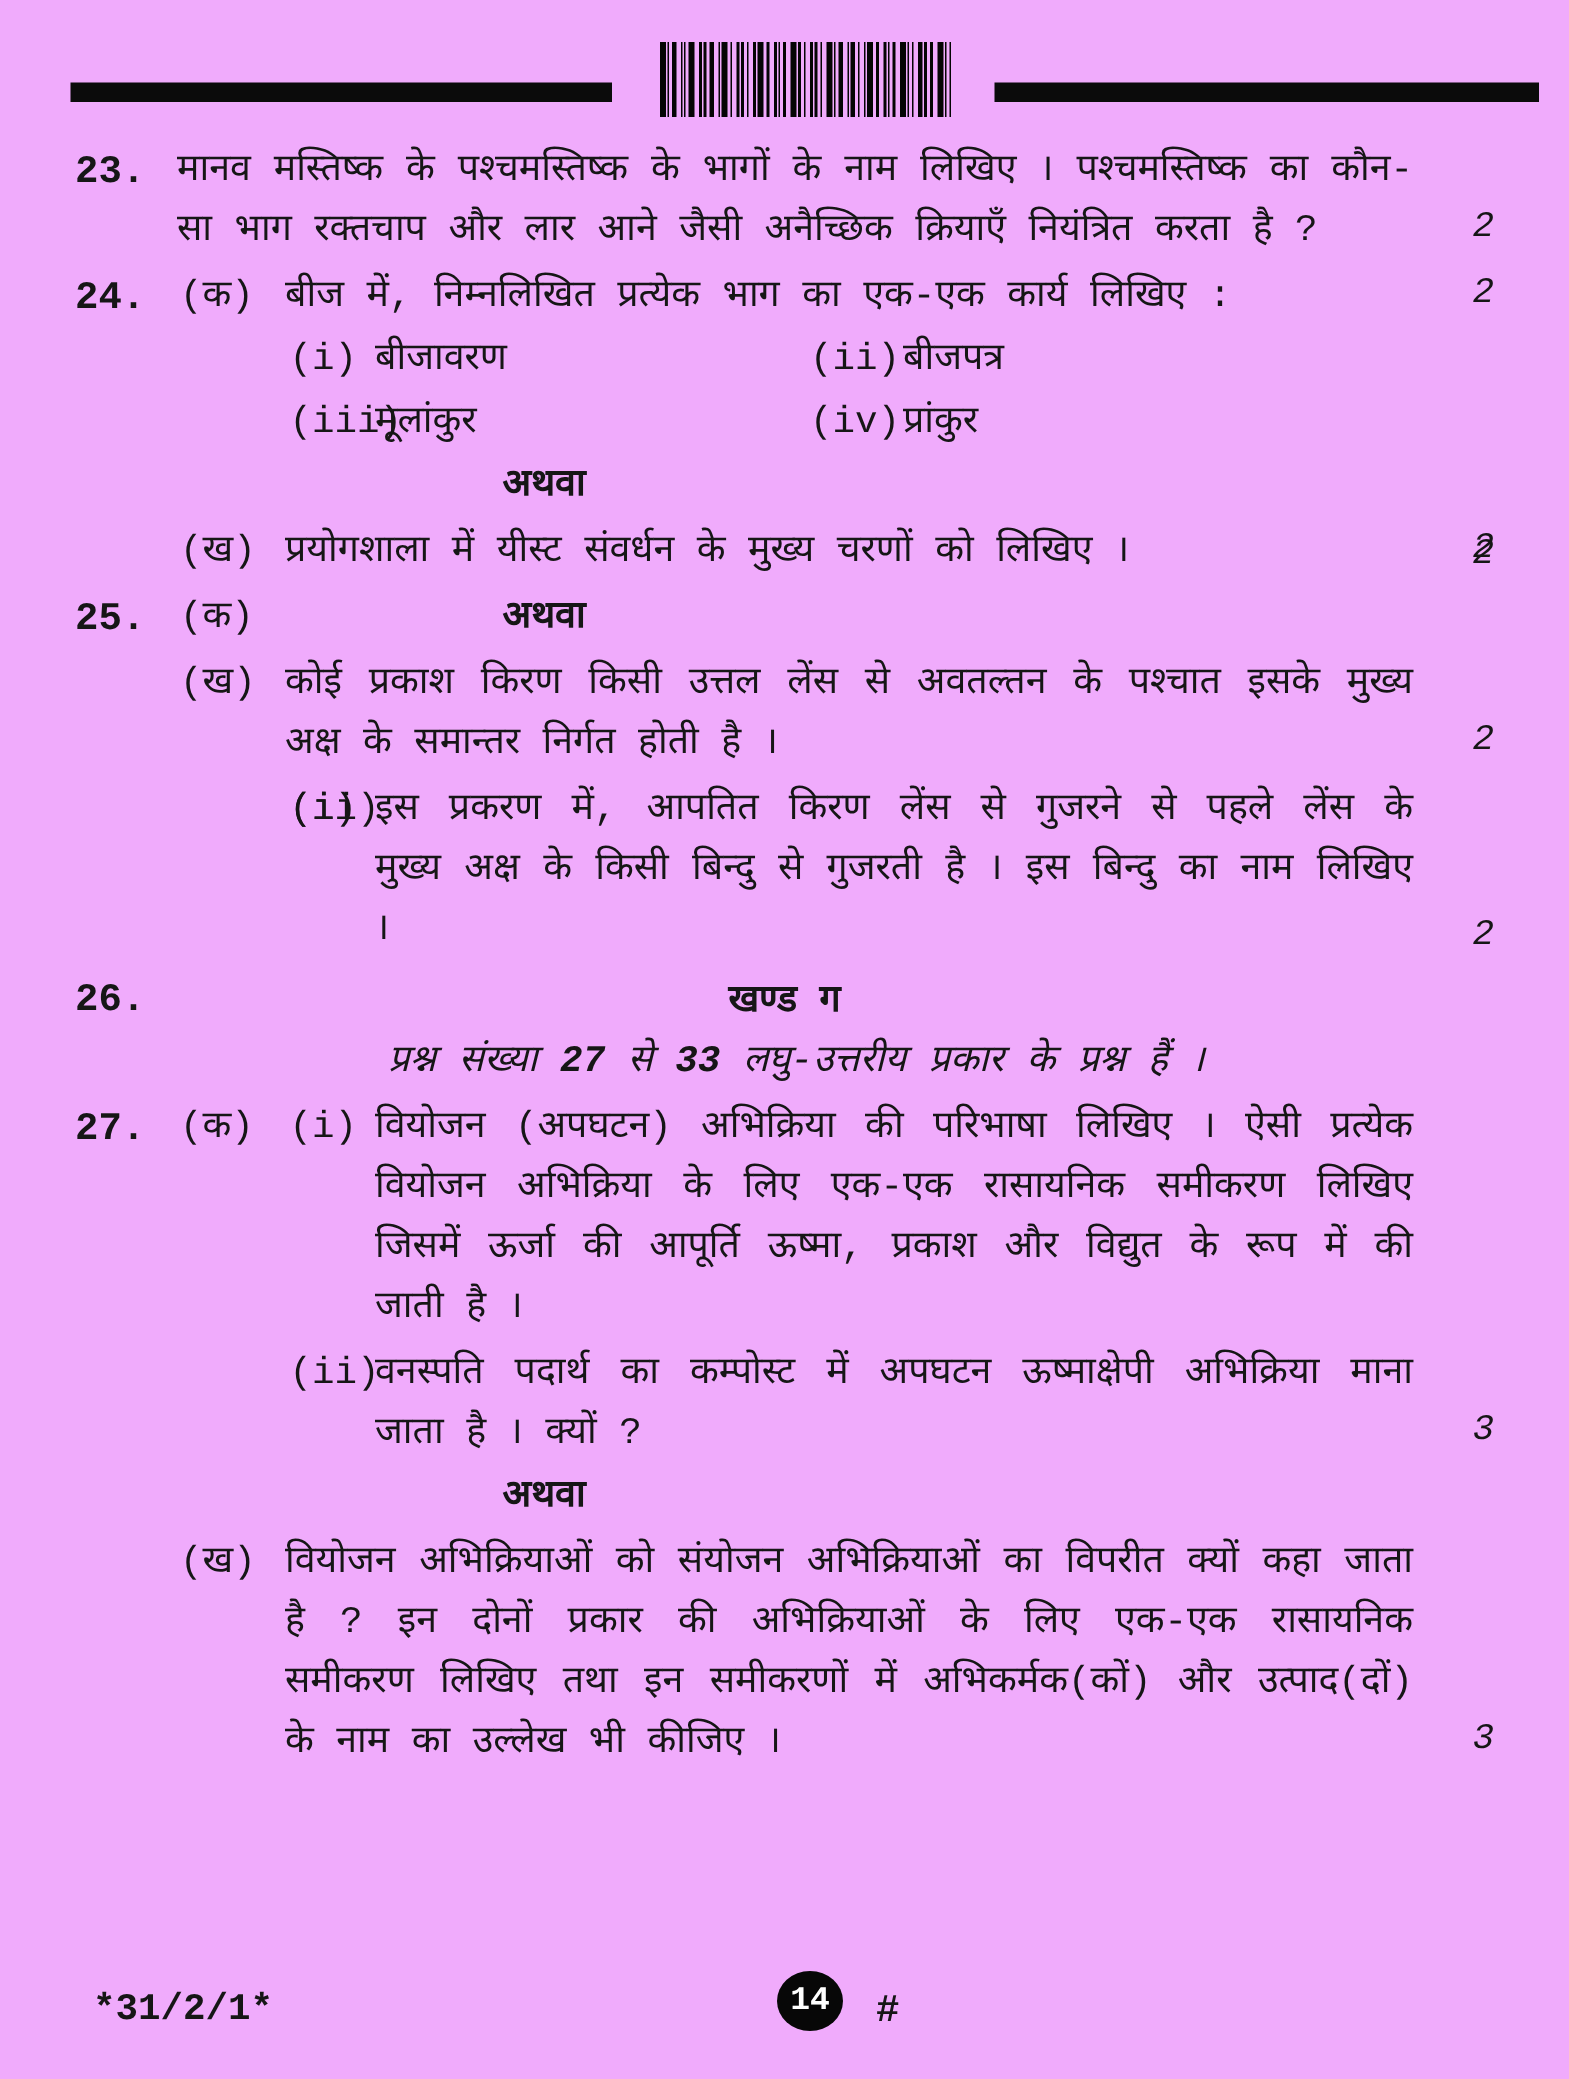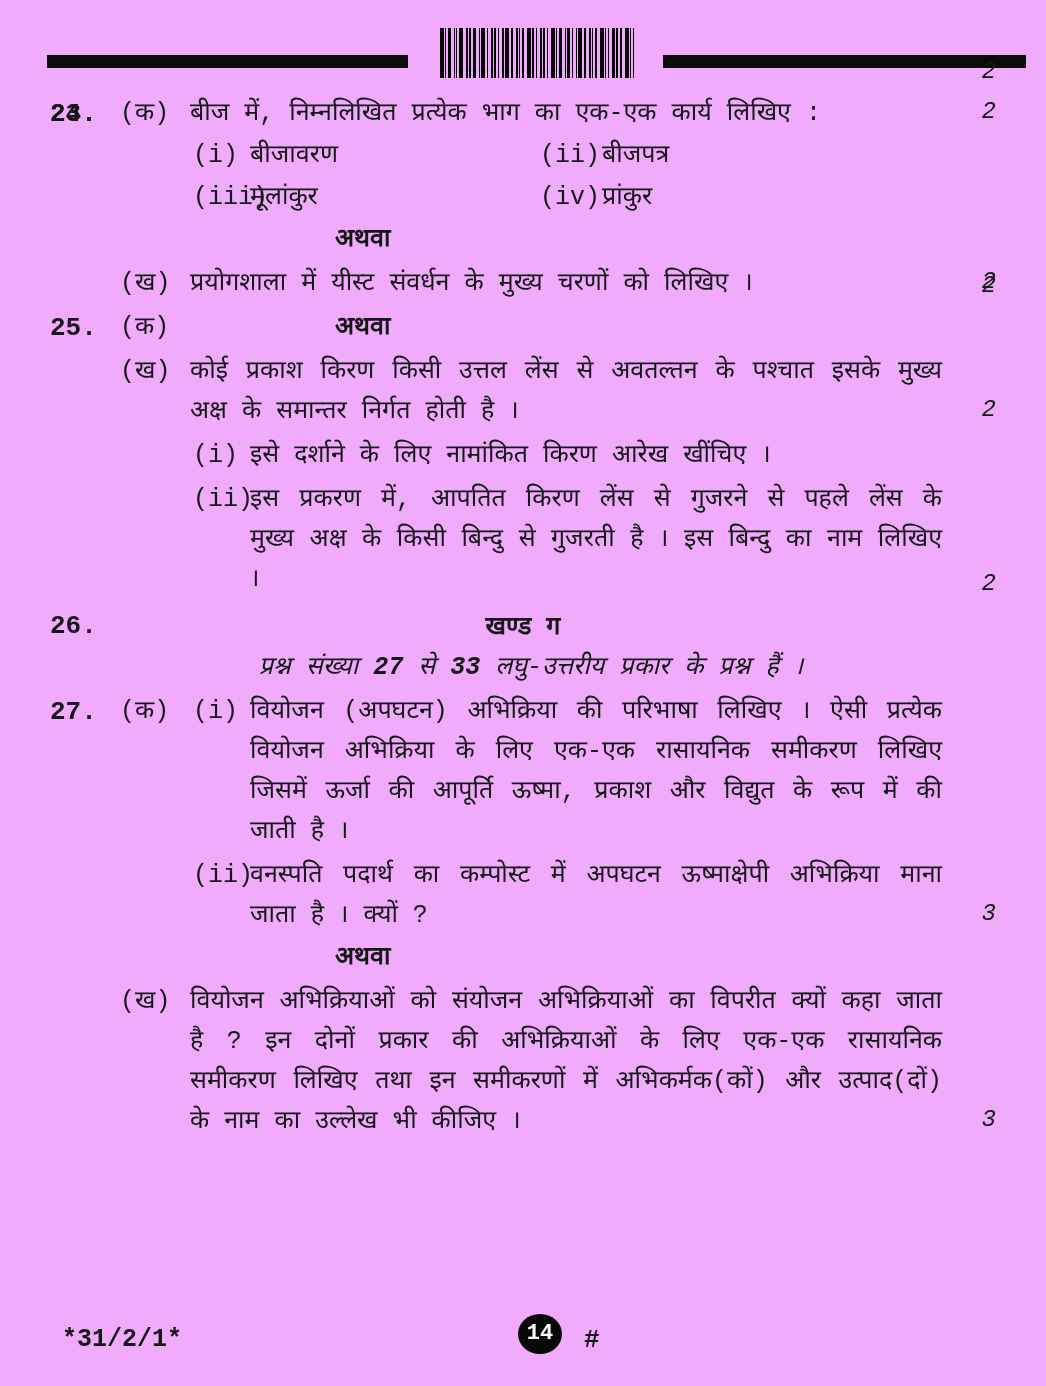--- a/index.html
+++ b/index.html
@@ -101,20 +101,21 @@
         <div style="width: 1.3px; margin-right: 3px;"></div>
         <div style="width: 3.9px; margin-right: 1px;"></div>
         <div style="width: 1.3px; margin-right: 2px;"></div>
         <div style="width: 1.3px; margin-right: 3px;"></div>
       </div>
     <div class="hbar right"></div>
   </div>
 
   <div class="block" style="margin-top:10px;">
     <span class="qnum">23.</span>
+    <div class="txt ind0">मानव मस्तिष्क के पश्चमस्तिष्क के भागों के नाम लिखिए । पश्चमस्तिष्क का कौन-सा भाग रक्तचाप और लार आने जैसी अनैच्छिक क्रियाएँ नियंत्रित करता है ?</div>
     <span class="marks">2</span>
   </div>
 
   <div class="block">
     <span class="qnum">24.</span>
     <span class="lab1">(क)</span>
     <div class="txt ind1">बीज में, निम्नलिखित प्रत्येक भाग का एक-एक कार्य लिखिए :</div>
     <span class="marks">2</span>
   </div>
   <div class="items">
@@ -140,21 +141,20 @@
     <span class="marks">2</span>
   </div>
   <div class="or">अथवा</div>
   <div class="block">
     <span class="lab1">(ख)</span>
     <div class="txt ind1">कोई प्रकाश किरण किसी उत्तल लेंस से अवतल्तन के पश्चात इसके मुख्य अक्ष के समान्तर निर्गत होती है ।</div>
     <span class="marks">2</span>
   </div>
   <div class="block gap-md">
     <span class="lab2">(i)</span>
-    <div class="txt ind2">इसे दर्शाने के लिए नामांकित किरण आरेख खींचिए ।</div>
   </div>
   <div class="block gap-md">
     <span class="lab2">(ii)</span>
     <div class="txt ind2">इस प्रकरण में, आपतित किरण लेंस से गुजरने से पहले लेंस के मुख्य अक्ष के किसी बिन्दु से गुजरती है । इस बिन्दु का नाम लिखिए ।</div>
   </div>
 
   <div class="block" style="margin-top:6px;">
     <span class="qnum">26.</span>
     <span class="marks">2</span>
   </div>

